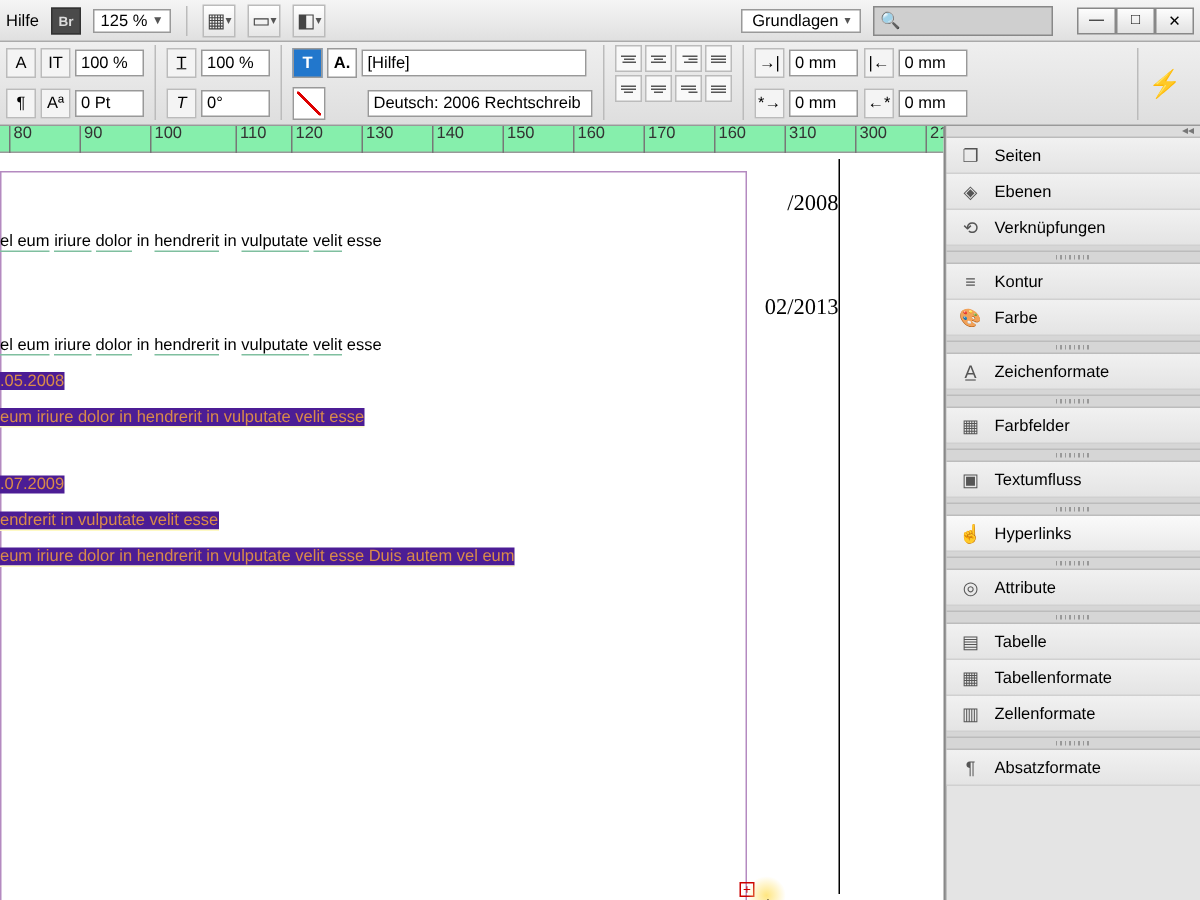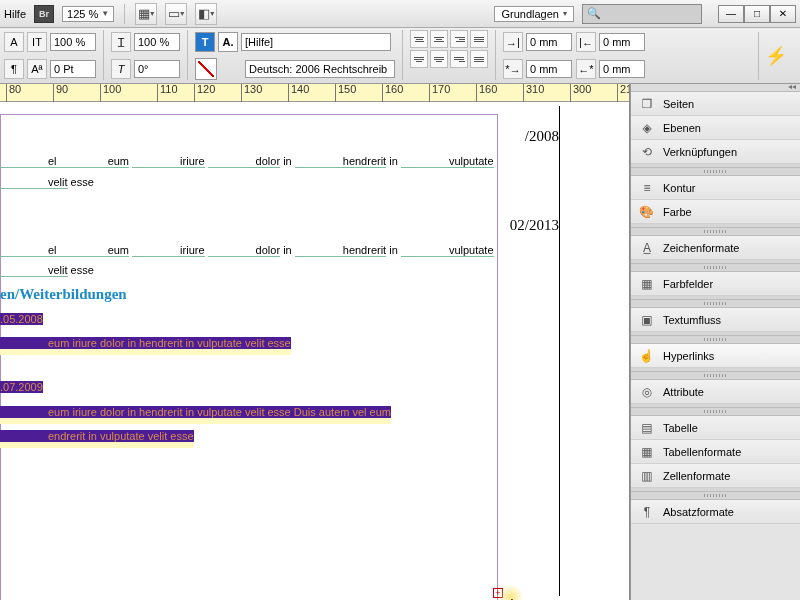--- a/index.html
+++ b/index.html
@@ -23,32 +23,32 @@
 .vline{width:1px;height:50px;background:#bbb;margin:0 3px;}
 .ablock{width:20px;height:20px;border:1px solid #999;display:flex;align-items:center;justify-content:center;font-weight:bold;}
 .redslash{width:22px;height:22px;border:1px solid #999;background:#fff;position:relative;}
 .redslash::after{content:"";position:absolute;left:2px;top:2px;right:2px;bottom:2px;background:linear-gradient(to top right,transparent 45%,#d00 45%,#d00 55%,transparent 55%);}
 .align-grid{display:grid;grid-template-columns:repeat(4,18px);grid-template-rows:repeat(2,18px);gap:2px;}
 .align-btn{border:1px solid #bbb;background:#f9f9f9;display:flex;flex-direction:column;justify-content:center;align-items:center;gap:1px;padding:2px;}
 .align-btn span{height:1px;background:#555;display:block;}
 .bolt{position:absolute;right:6px;top:4px;width:36px;height:48px;border-left:1px solid #bbb;display:flex;align-items:center;justify-content:center;font-size:18px;color:#666;}
 .main{display:flex;height:516px;}
 .canvas-area{flex:1;background:#fff;position:relative;overflow:hidden;border-right:1px solid #888;}
-.ruler{height:18px;background:#fef9c3;border-bottom:1px solid #999;position:relative;font-size:9px;color:#333;}
+.ruler{height:18px;background:#86efac;border-bottom:1px solid #999;position:relative;font-size:9px;color:#333;}
 .ruler .tick{position:absolute;top:0;border-left:1px solid #777;height:18px;padding-left:2px;line-height:10px;}
 .pageframe{position:absolute;left:0;top:22px;width:560px;height:490px;border-right:1px solid #000;}
 .textframe{position:absolute;left:0;top:30px;width:498px;height:502px;border:1px solid #b48ac0;}
 .doc{position:absolute;left:0;top:38px;right:70px;line-height:1.35;}
 .doc p{font-size:15px;font-family:Georgia,serif;margin:4px 0;}
 .date{font-size:15px;text-align:right;}
 .lorem{font-size:15px;}
-.u{border-bottom:1px solid #7fbf9f;padding-left:48px;}
+.u{border-bottom:1px solid #7fbf9f;}
 .heading{color:#1a8ac9;font-weight:bold;font-size:16px;margin-top:18px;margin-bottom:14px;}
 .hl{background:#4c1d95;color:#d98b4a;display:inline;}
-.hl .u{border-bottom:6px solid #fef9c3;}
+.hl .u{border-bottom:1px solid #fef9c3;}
 .cursor-spot{position:absolute;left:498px;top:500px;width:26px;height:26px;border-radius:50%;background:radial-gradient(circle,#ffe680 0%,rgba(255,230,128,0) 70%);}
 .overflow-mark{position:absolute;left:493px;top:504px;width:10px;height:10px;border:1px solid #c00;color:#c00;font-size:9px;line-height:8px;text-align:center;}
 .caret{position:absolute;left:510px;top:512px;font-size:14px;color:#000;}
 .panels{width:170px;background:#e4e4e4;display:flex;flex-direction:column;border-left:1px solid #999;}
 .ptab{height:8px;background:#d6d6d6;border-bottom:1px solid #bcbcbc;display:flex;justify-content:center;align-items:center;}
 .ptab::before{content:"";width:24px;height:3px;background:repeating-linear-gradient(90deg,#999 0 1px,transparent 1px 3px);}
 .pitem{height:24px;display:flex;align-items:center;gap:8px;padding:0 8px;border-bottom:1px solid #d0d0d0;background:linear-gradient(#f1f1f1,#e4e4e4);}
 .pitem.hover{background:linear-gradient(#fafafa,#eaeaea);}
 .picon{width:16px;height:16px;display:flex;align-items:center;justify-content:center;font-size:12px;color:#555;}
 .pgap{height:4px;background:#d6d6d6;border-bottom:1px solid #bcbcbc;}
@@ -232,27 +232,26 @@
       <div class="tick" style="left:617px">210</div>
     </div>
     <div class="pageframe"></div>
     <div class="textframe"></div>
     <div class="doc">
       <p class="date">/2008</p>
       <p class="lorem"><span class="u">el </span><span class="u">eum</span><span> </span><span class="u">iriure</span><span> </span><span class="u">dolor</span><span> in </span><span class="u">hendrerit</span><span> in </span><span class="u">vulputate</span><span> </span><span class="u">velit</span><span> esse</span></p>
       <p style="height:16px"></p>
       <p class="date"> 02/2013</p>
       <p class="lorem"><span class="u">el </span><span class="u">eum</span><span> </span><span class="u">iriure</span><span> </span><span class="u">dolor</span><span> in </span><span class="u">hendrerit</span><span> in </span><span class="u">vulputate</span><span> </span><span class="u">velit</span><span> esse</span></p>
-      <p class="heading">en/Weiterbildungen</p>
       <p><span class="hl">.05.2008</span></p>
       <p><span class="hl"><span class="u">eum iriure dolor in hendrerit in vulputate velit esse</span></span></p>
       <p style="height:16px"></p>
       <p><span class="hl">.07.2009</span></p>
+      <p><span class="hl"><span class="u">endrerit in vulputate velit esse</span></span></p>
       <p><span class="hl"><span class="u">eum iriure dolor in hendrerit in vulputate velit esse Duis autem vel eum</span></span></p>
-      <p><span class="hl"><span class="u">endrerit in vulputate velit esse</span></span></p>
     </div>
     <div class="overflow-mark">+</div>
     <div class="cursor-spot"></div>
     <div class="caret">I</div>
   </div>
 
   <div class="panels">
     <div class="panel-top"></div>
     <div class="pitem">
         <div class="picon">❐</div>

